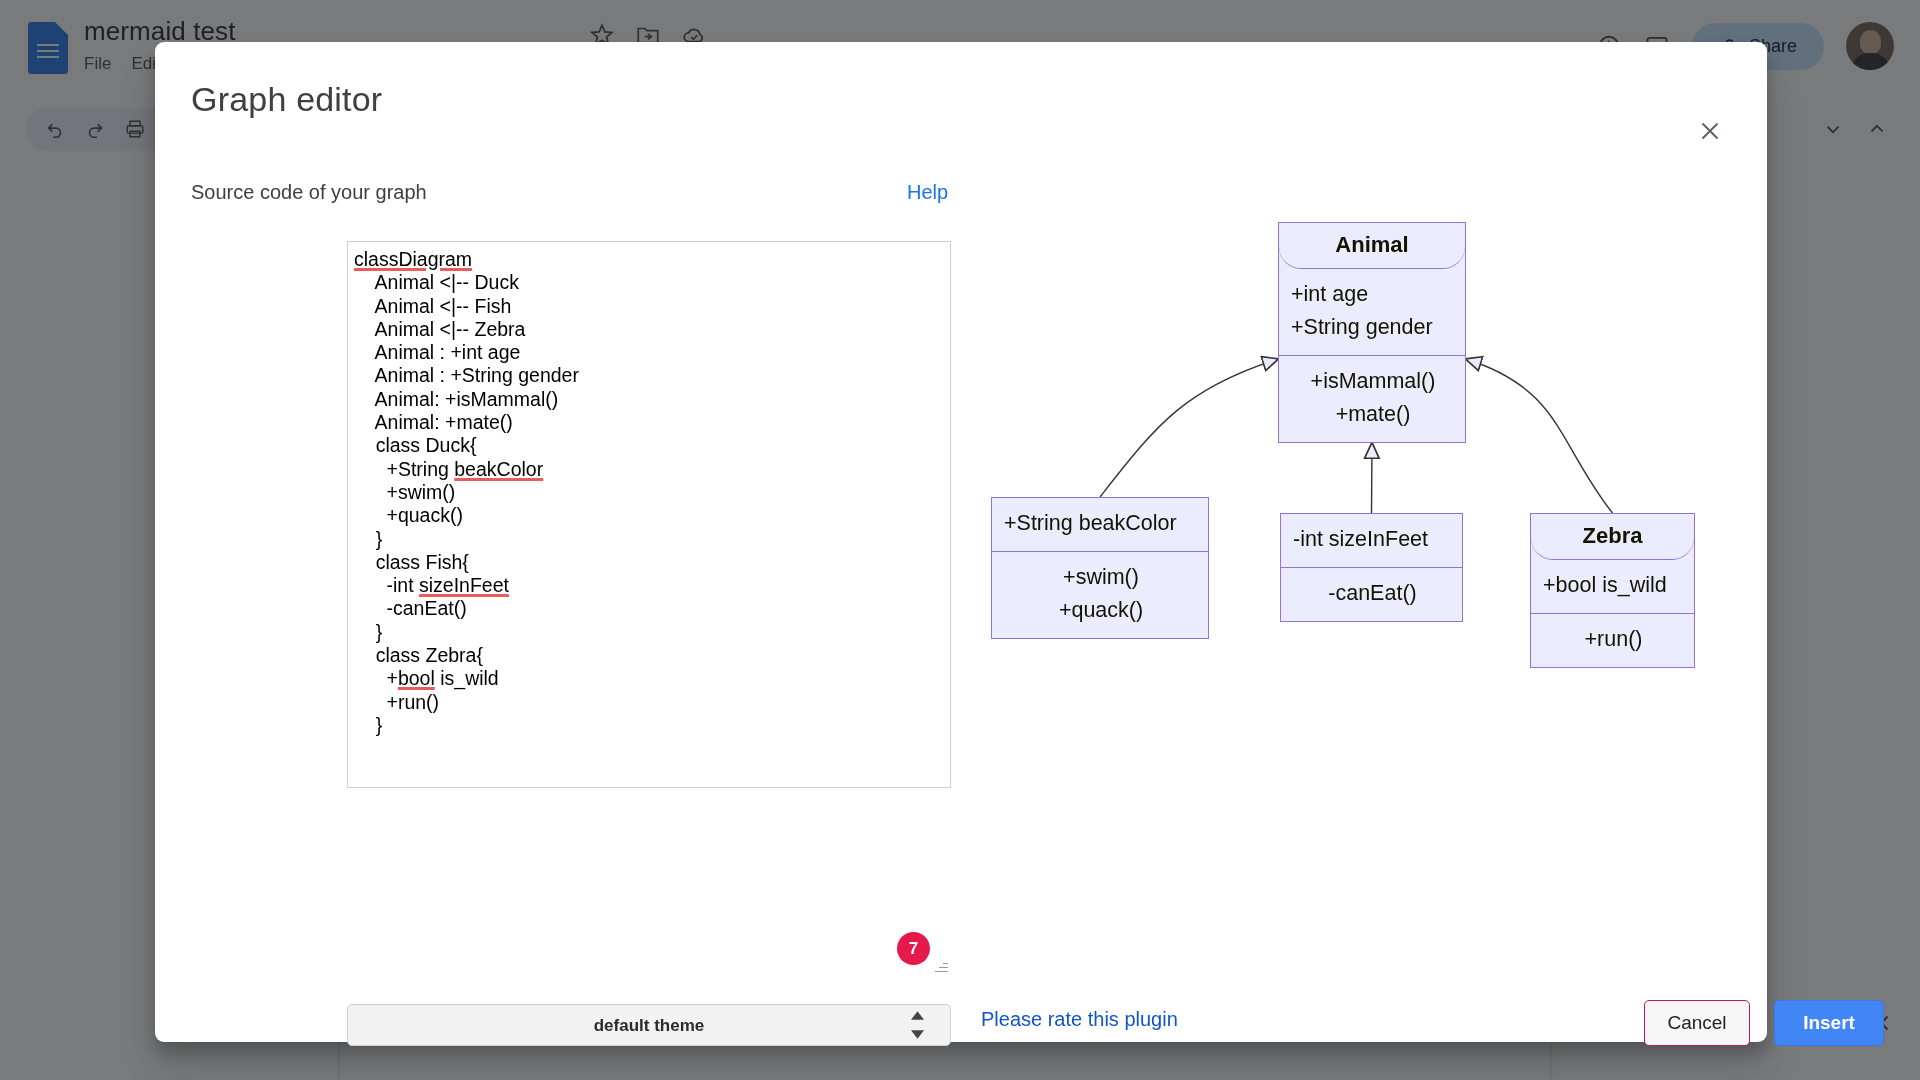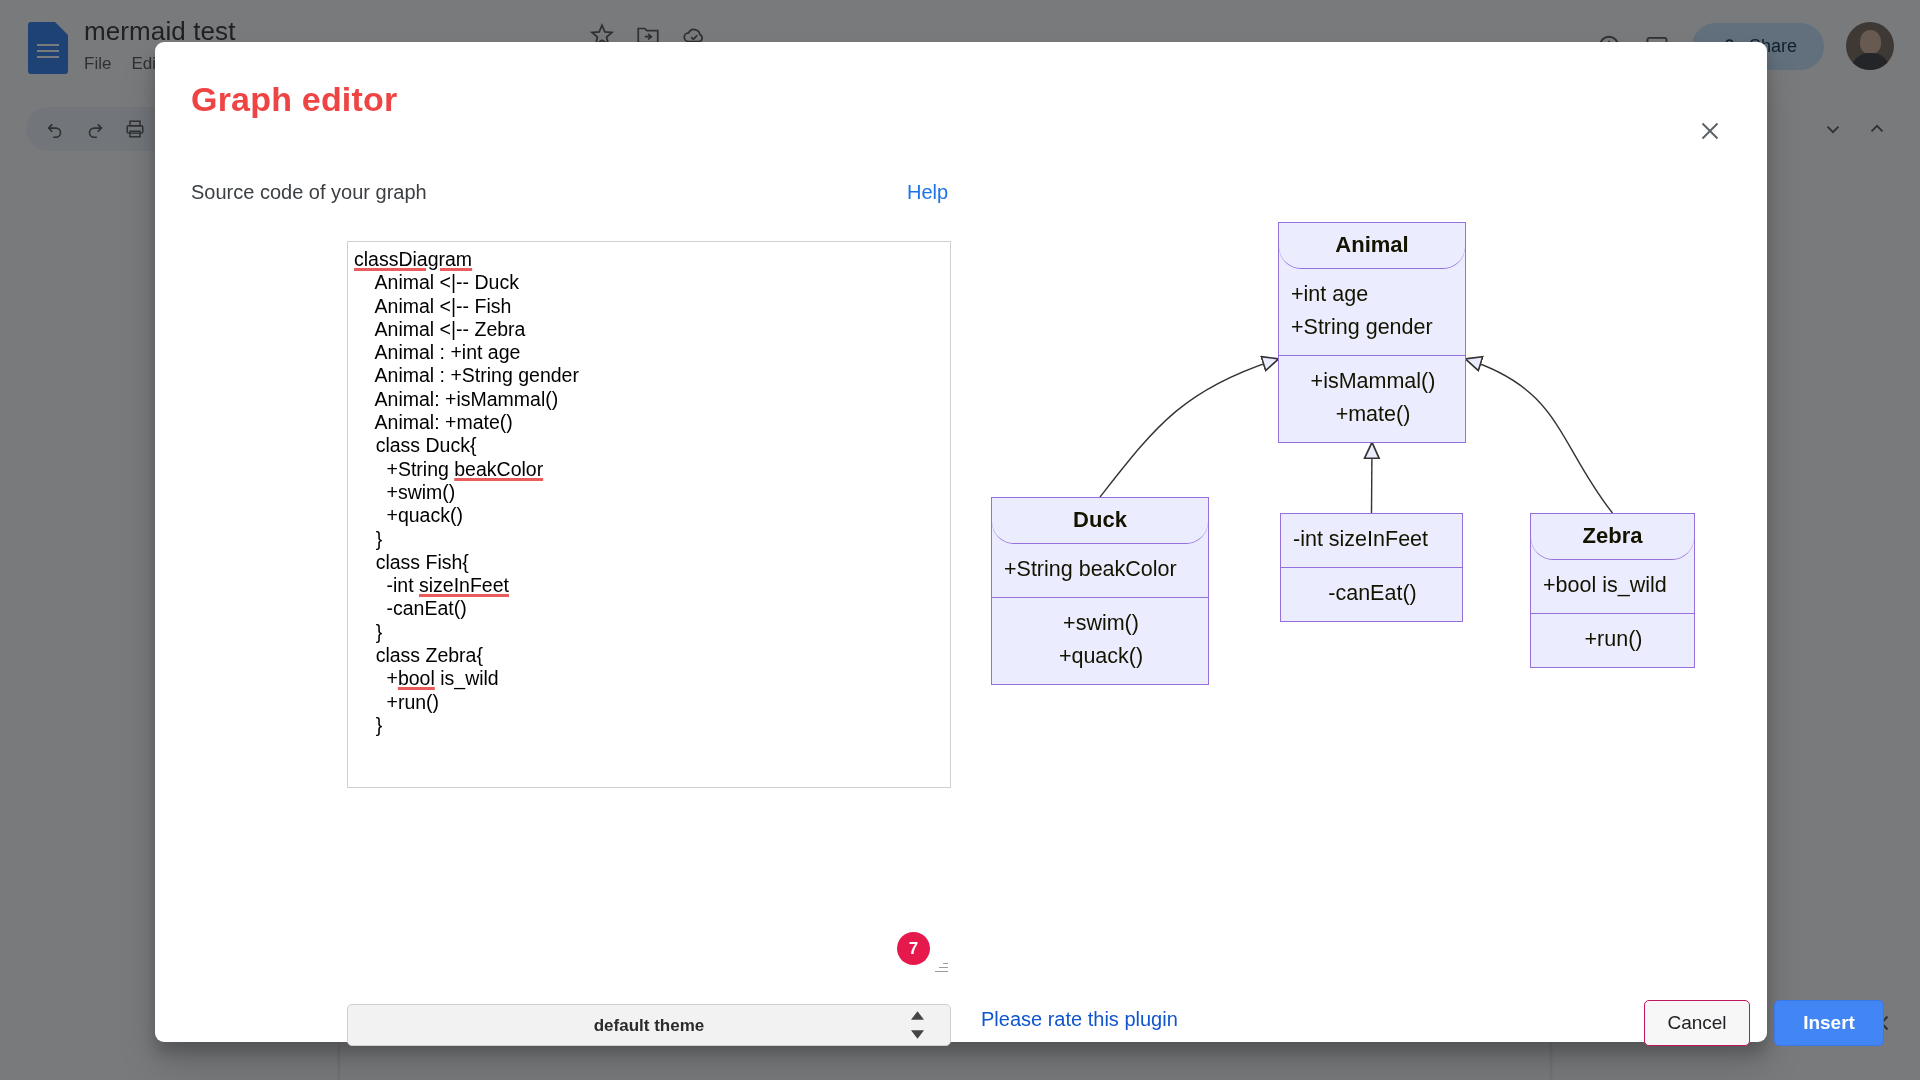--- a/index.html
+++ b/index.html
@@ -117,21 +117,21 @@
   #graph-editor-dialog {
     position: absolute;
     left: 155px; top: 42px;
     width: 1612px; height: 1000px;
     background: #ffffff;
     border-radius: 9px;
     box-shadow: 0 11px 15px rgba(0,0,0,.2), 0 24px 38px rgba(0,0,0,.14);
   }
   .dialog-title {
     position: absolute; left: 36px; top: 38px;
-    font-size: 34px; color: #ef4444; font-weight: 700;
+    font-size: 34px; color: #404040; font-weight: 400;
     letter-spacing: .2px;
   }
   .dialog-close {
     position: absolute; right: 40px; top: 72px;
     width: 34px; height: 34px;
     color: #5f6368; background: none; border: none; cursor: pointer;
     display: flex; align-items: center; justify-content: center;
   }
   .source-label {
     position: absolute; left: 36px; top: 139px;
@@ -399,21 +399,20 @@
         <div class="cls-sec" style="border-top-color: rgb(147, 112, 219);">
           <div>+int age</div>
           <div>+String gender</div>
         </div>
         <div class="cls-sec" style="border-top-color: rgb(147, 112, 219);">
           <div>+isMammal()</div>
           <div>+mate()</div>
         </div>
       </div>
       <div class="cls" style="left: 26px; top: 285px; width: 218px; background: rgb(236, 236, 255); border-color: rgb(147, 112, 219);">
-        <div class="cls-title" style="border-bottom-color: rgb(147, 112, 219);">Duck</div>
         <div class="cls-sec" style="border-top-color: rgb(147, 112, 219);">
           <div>+String beakColor</div>
         </div>
         <div class="cls-sec" style="border-top-color: rgb(147, 112, 219);">
           <div>+swim()</div>
           <div>+quack()</div>
         </div>
       </div>
       <div class="cls" style="left: 315px; top: 301px; width: 183px; background: rgb(236, 236, 255); border-color: rgb(147, 112, 219);">
         <div class="cls-sec" style="border-top-color: rgb(147, 112, 219);">

